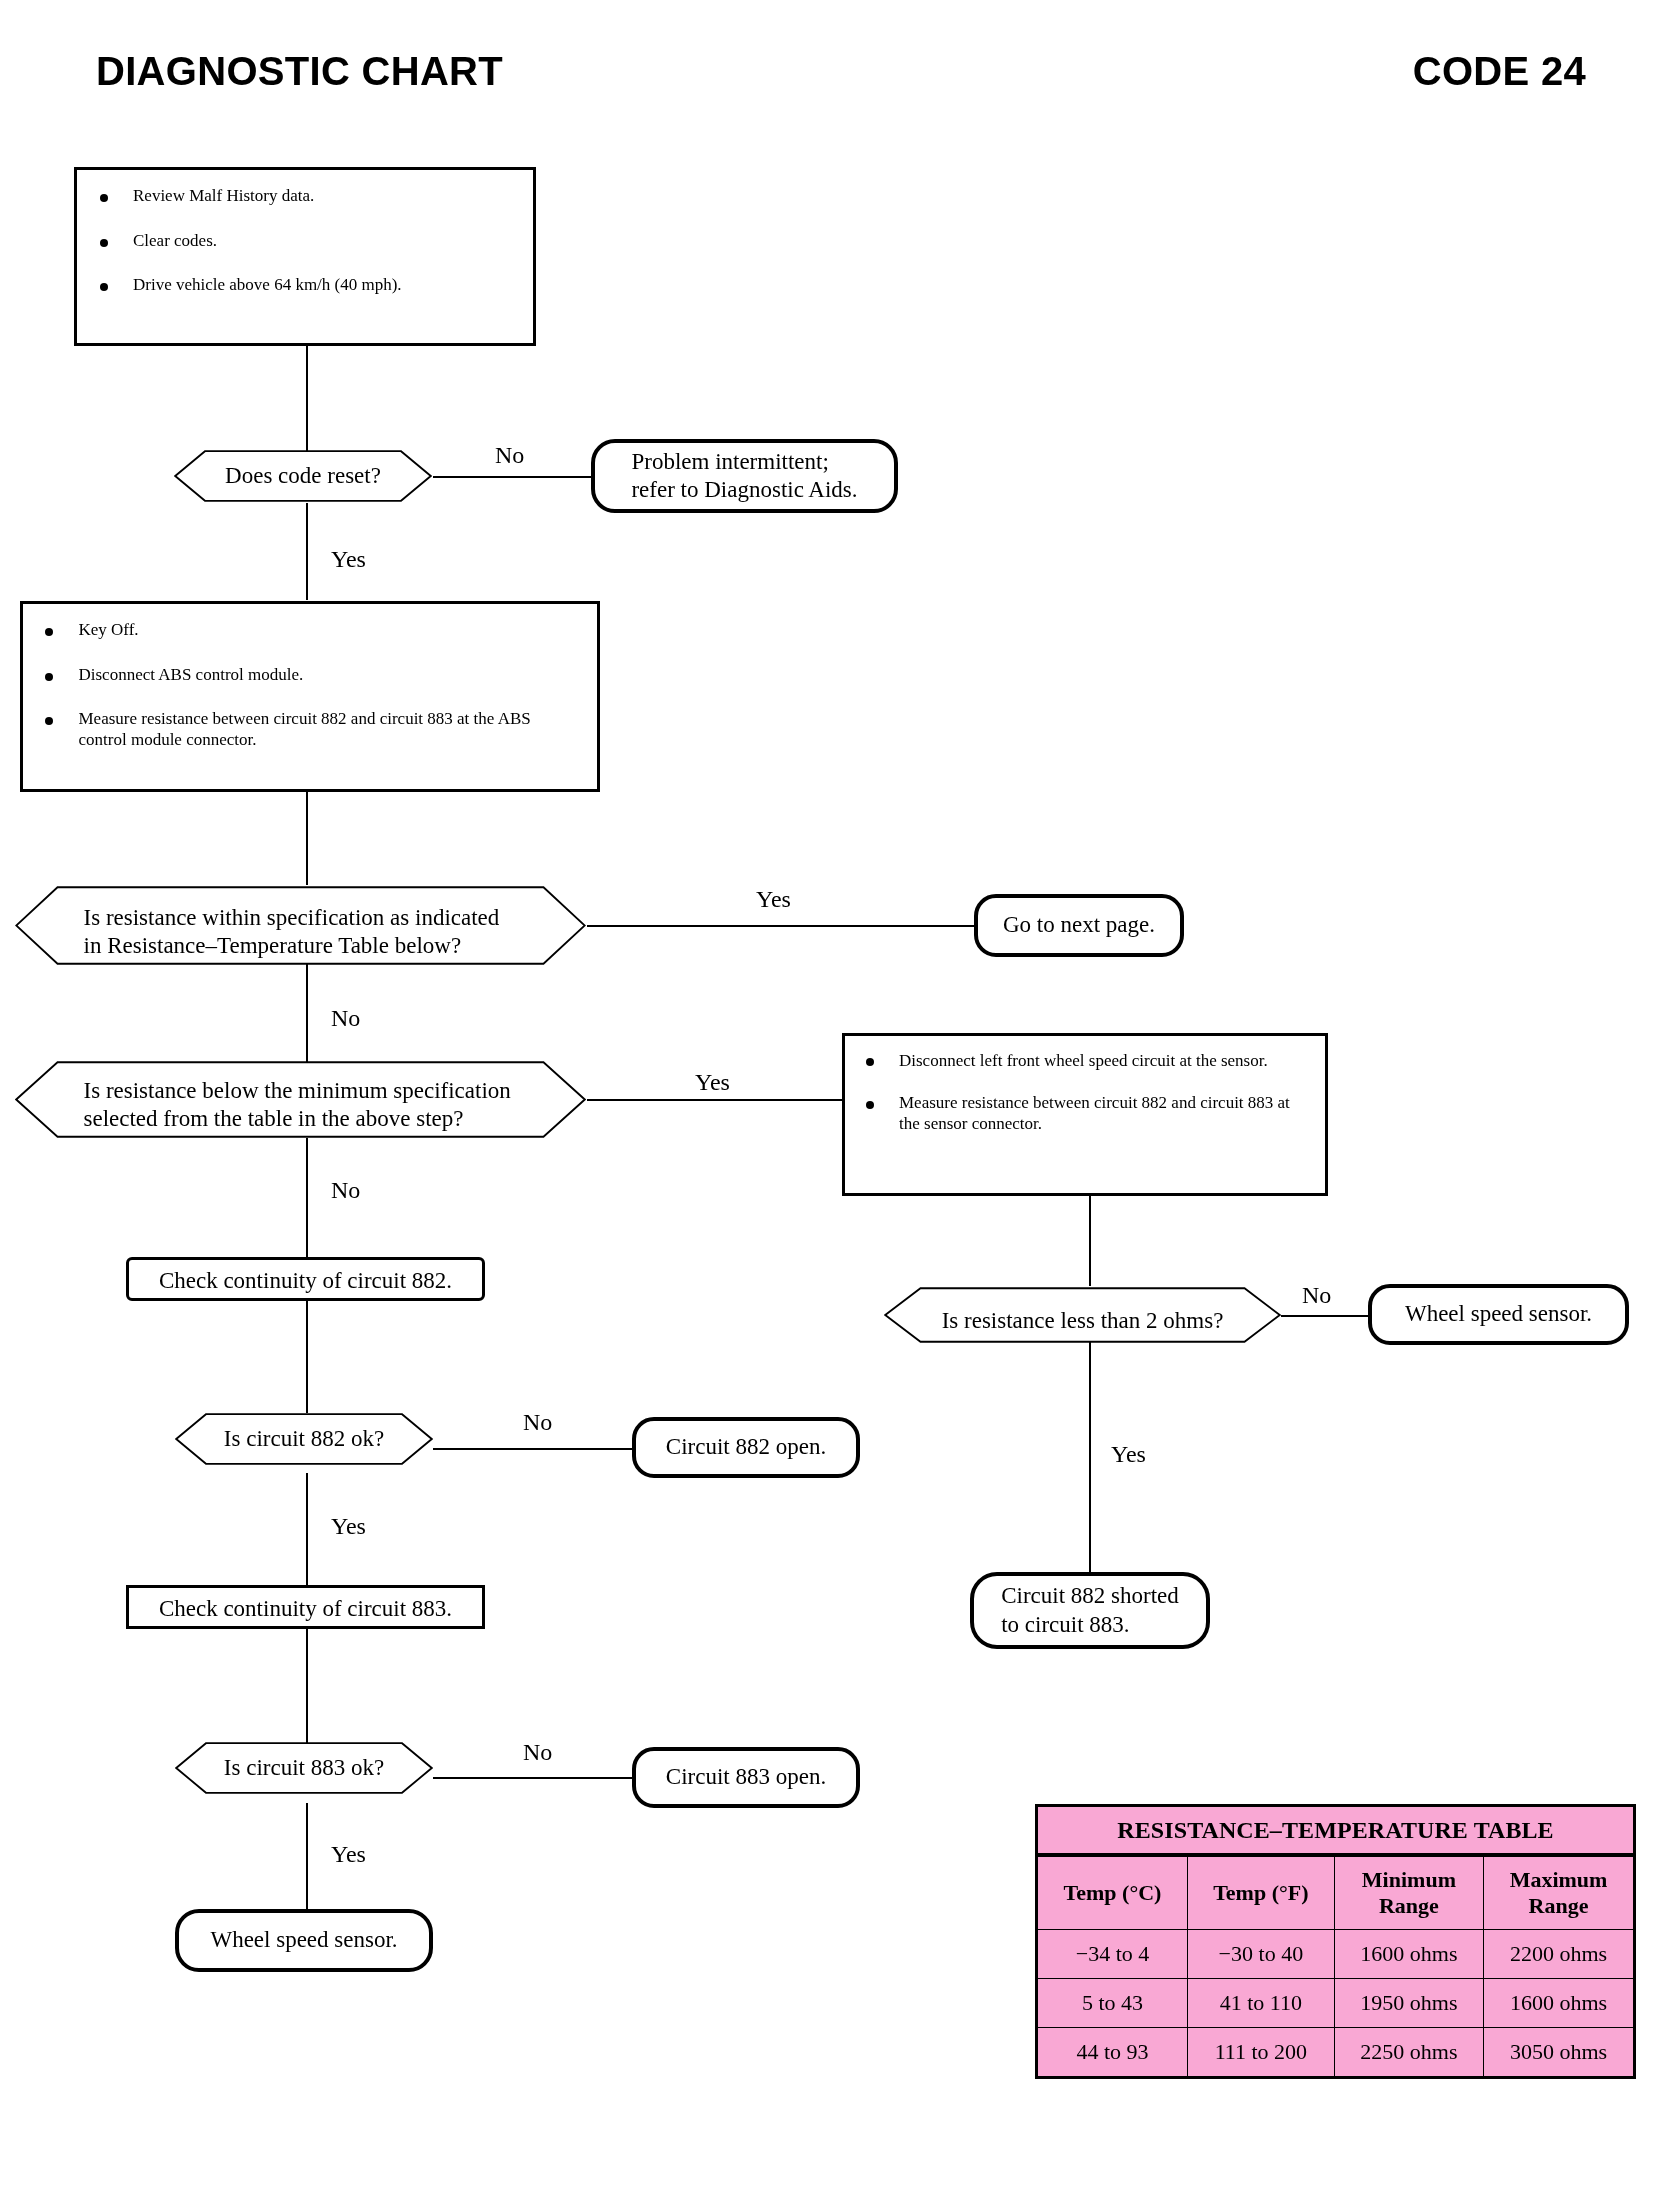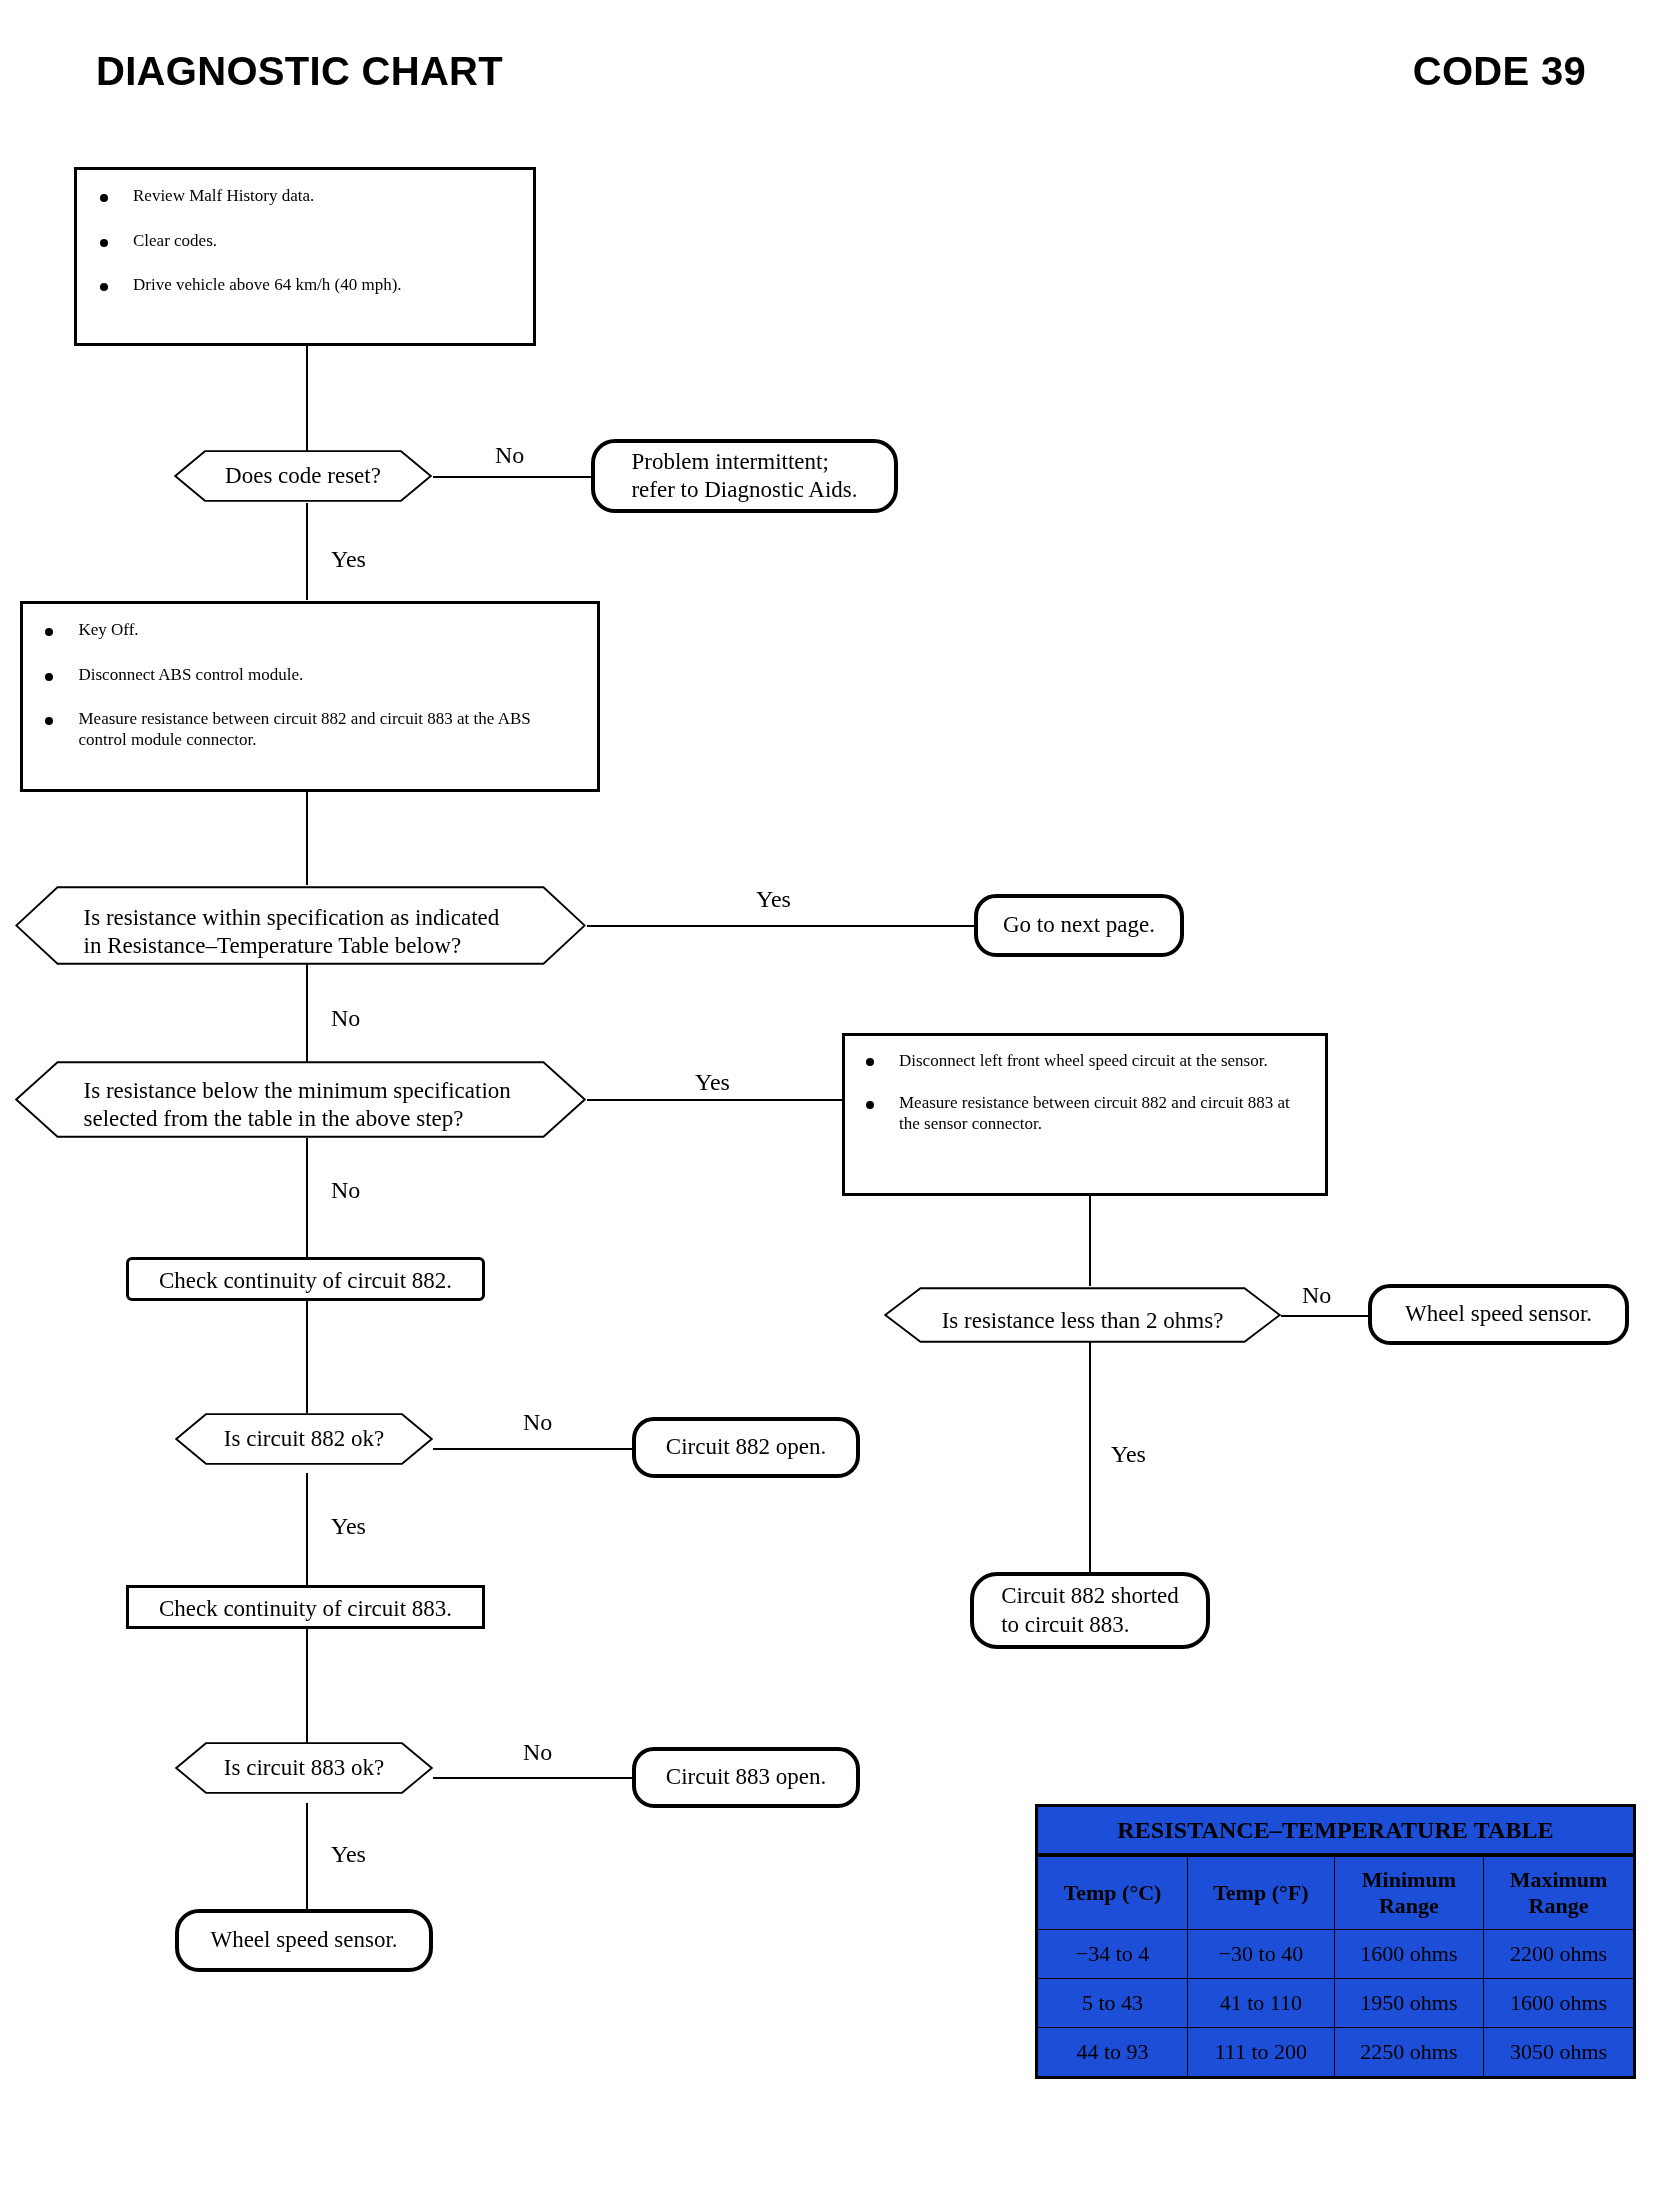--- a/index.html
+++ b/index.html
@@ -124,21 +124,21 @@
   }
 
   
   #rt-table {
     position: absolute;
     left: 1035px;
     top: 1804px;
     width: 601px;
     box-sizing: border-box;
     border: 3.6px solid #000000;
-    background: #1d4ed8;
+    background: #f9a8d4;
   }
   #rt-table table {
     border-collapse: collapse;
     width: 100%;
   }
   #rt-table caption {
     caption-side: top;
     font-weight: bold;
     font-size: 24px;
     padding: 9.7px 0 9.7px 0;
@@ -164,21 +164,21 @@
   #rt-table th:first-child, #rt-table td:first-child { border-left: none; }
   #rt-table th:last-child,  #rt-table td:last-child  { border-right: none; }
   #rt-table tr:last-child td { border-bottom: none; }
 </style>
 </head>
 <body>
 
 <div id="page">
 
   <div class="hdr" id="hdr-title">DIAGNOSTIC CHART</div>
-  <div class="hdr" id="hdr-code">CODE 39</div>
+  <div class="hdr" id="hdr-code">CODE 24</div>
 
   <div class="ln ln-v" style="left:306px; top:346px; height:105px;"></div>
 
   <div class="ln ln-v" style="left:306px; top:503px; height:97px;"></div>
 
   <div class="ln ln-h" style="left:433px; top:476px; width:158px;"></div>
 
   <div class="ln ln-v" style="left:306px; top:791px; height:94px;"></div>
 
   <div class="ln ln-h" style="left:587px; top:925px; width:389px;"></div>

